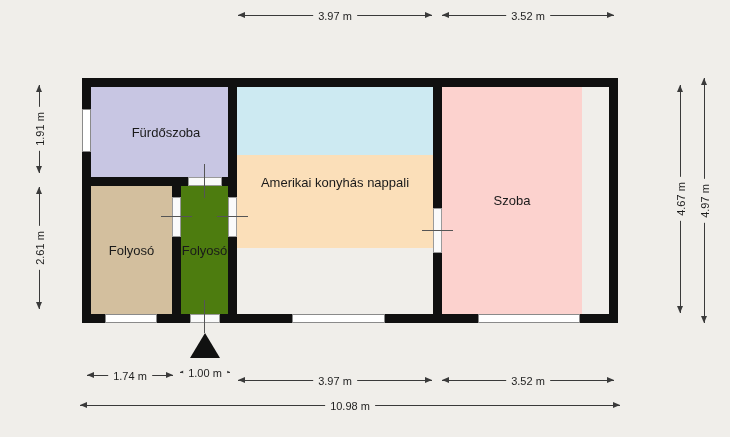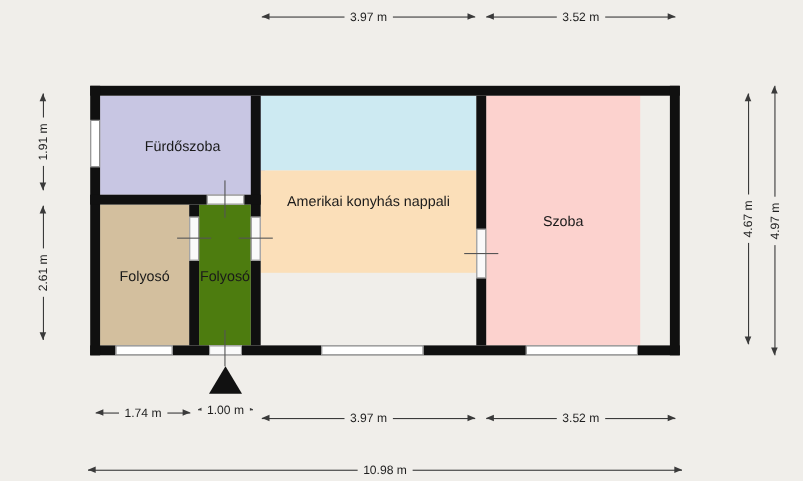--- a/index.html
+++ b/index.html
@@ -143,21 +143,21 @@
       <div class="arr-r"></div>
     <span class="lbl">3.97 m</span>
   </div>
   <div class="hdim" style="left:442px; top:375px; width:172px;">
     <div class="line"></div>
       <div class="arr-l"></div>
       <div class="arr-r"></div>
     <span class="lbl">3.52 m</span>
   </div>
 
-  <div class="hdim" style="left:80px; top:422px; width:540px;">
+  <div class="hdim" style="left:80px; top:400px; width:540px;">
     <div class="line"></div>
       <div class="arr-l"></div>
       <div class="arr-r"></div>
     <span class="lbl">10.98 m</span>
   </div>
 
   <div class="vdim" style="left:34px; top:85px; height:88px;">
     <div class="line"></div>
       <div class="arr-u"></div>
       <div class="arr-d"></div>

